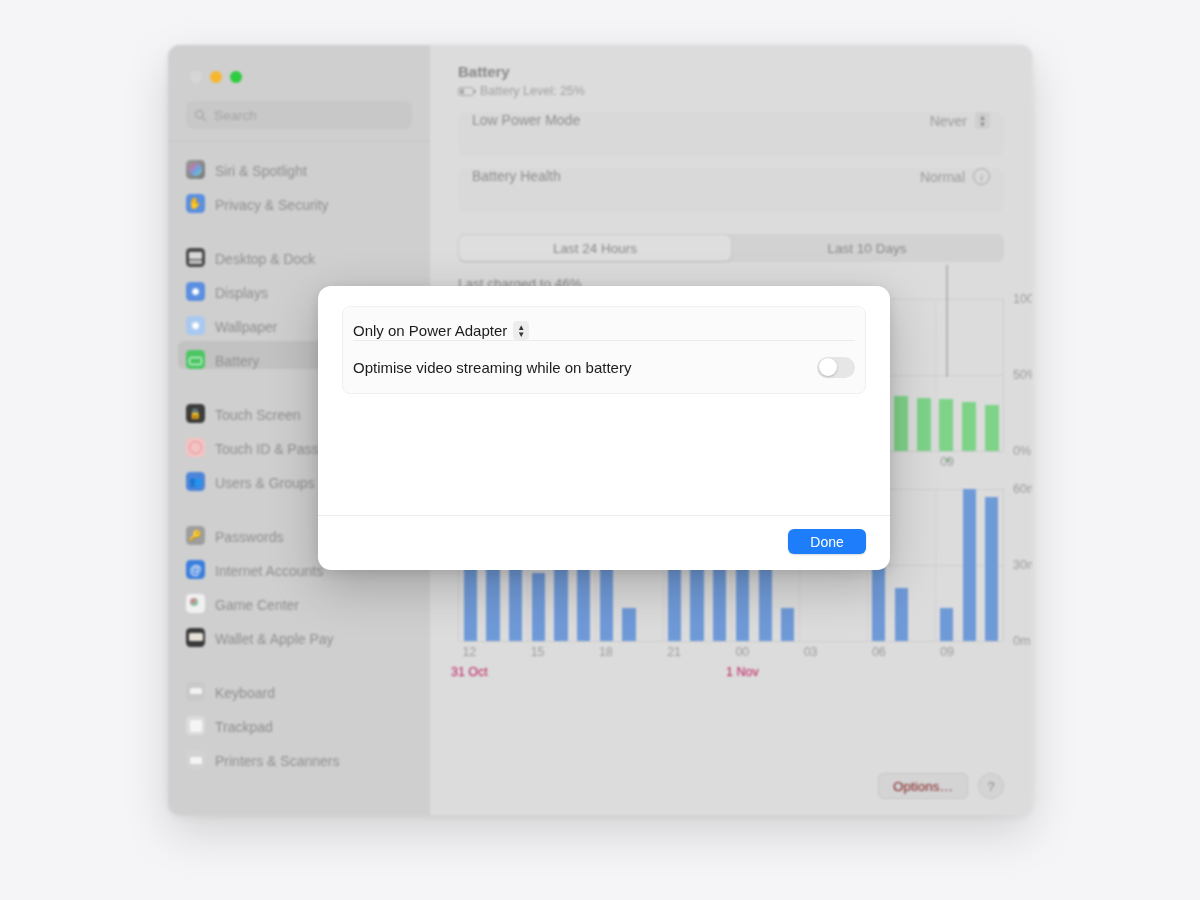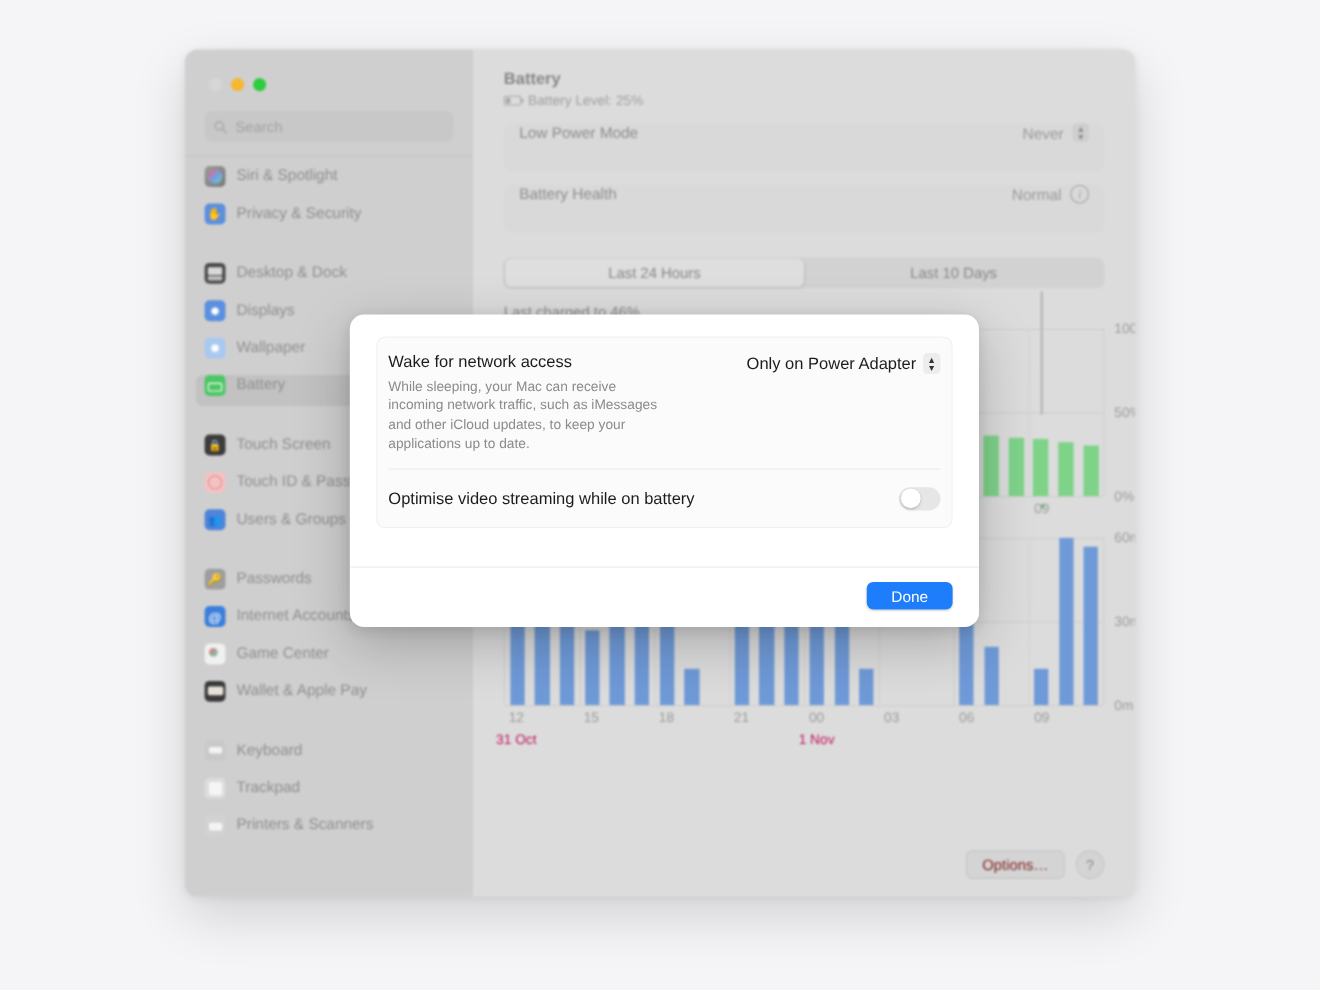--- a/index.html
+++ b/index.html
@@ -53,21 +53,21 @@
     font-size: 13.5px; color: #a3a3a3;
   }
   .sidebar-divider {
     height: 1px; background: #c4c4c4;
     margin: 12px 0 6px 0;
   }
   .nav { padding: 0 10px; overflow: hidden; flex: 1; }
   .nav-group { padding: 3px 0; }
   .nav-gap { height: 14px; }
   .nav-item {
-    display: flex; align-items: flex-start; gap: 10px;
+    display: flex; align-items: flex-end; gap: 10px;
     height: 28px; padding: 0 8px;
     border-radius: 6px;
     margin-bottom: 6px;
   }
   .nav-item.selected { background: #c2c2c2; }
   .nav-item .label {
     font-size: 14px; color: #8f8f8f;
     white-space: nowrap;
   }
   .ic {
@@ -738,24 +738,20 @@
       </div>
 
     </div>
   </div>
 
   <div class="modal">
     <div class="modal-body">
       <div class="modal-card">
 
         <div class="mrow-top">
-          <div>
-            <div class="mrow-title">Wake for network access</div>
-            <div class="mrow-desc">While sleeping, your Mac can receive incoming network traffic, such as iMessages and other iCloud updates, to keep your applications up to date.</div>
-          </div>
           <div class="popup">
             <span>Only on Power Adapter</span>
             <span class="popup-stepper">
                 <span>▲</span>
                 <span>▼</span>
               </span>
           </div>
         </div>
 
         <div class="modal-hr"></div>

